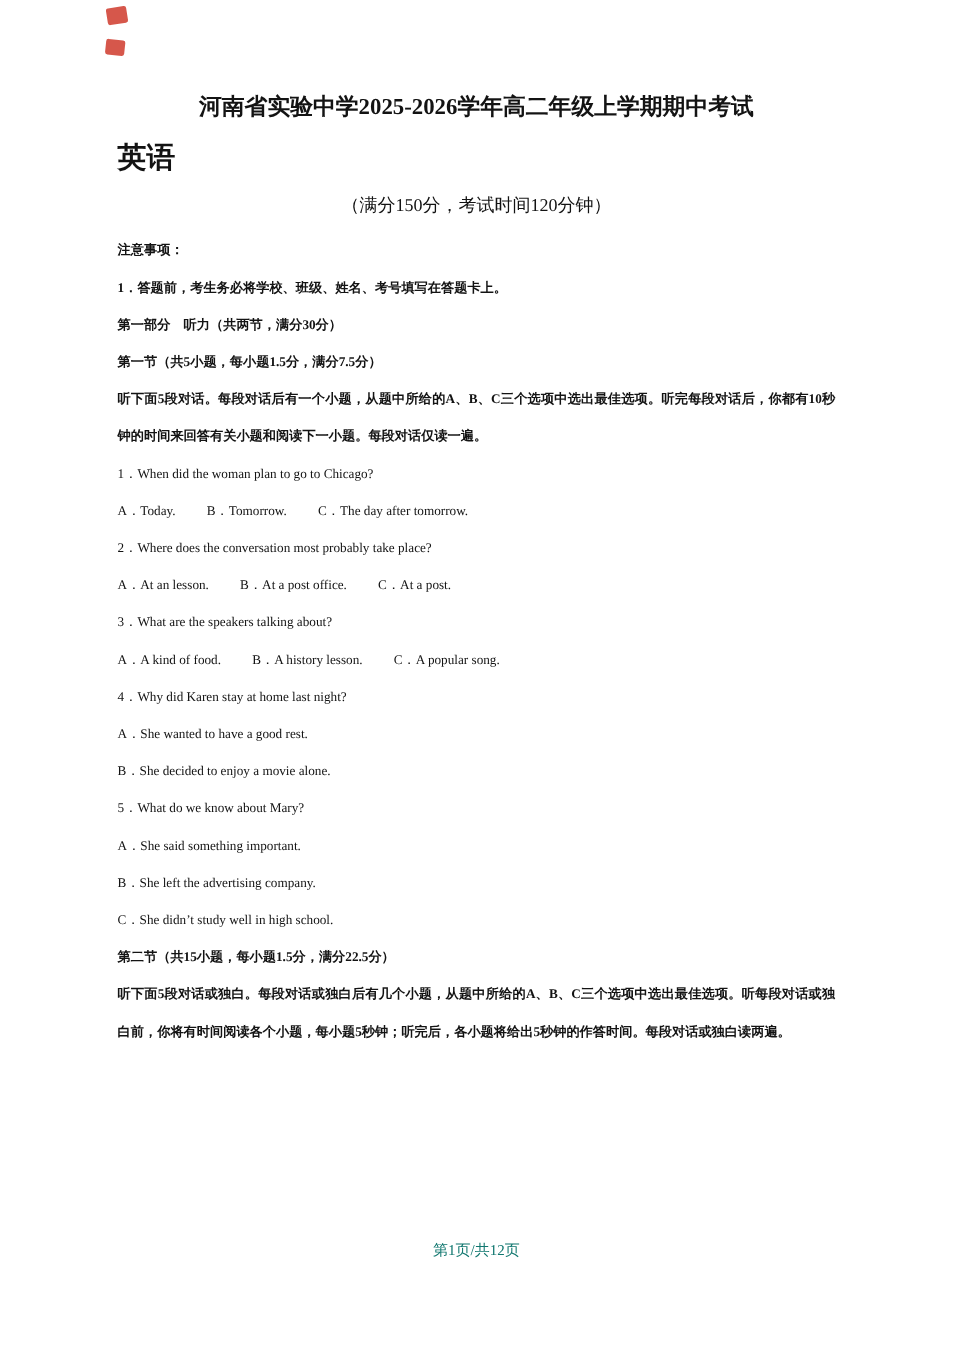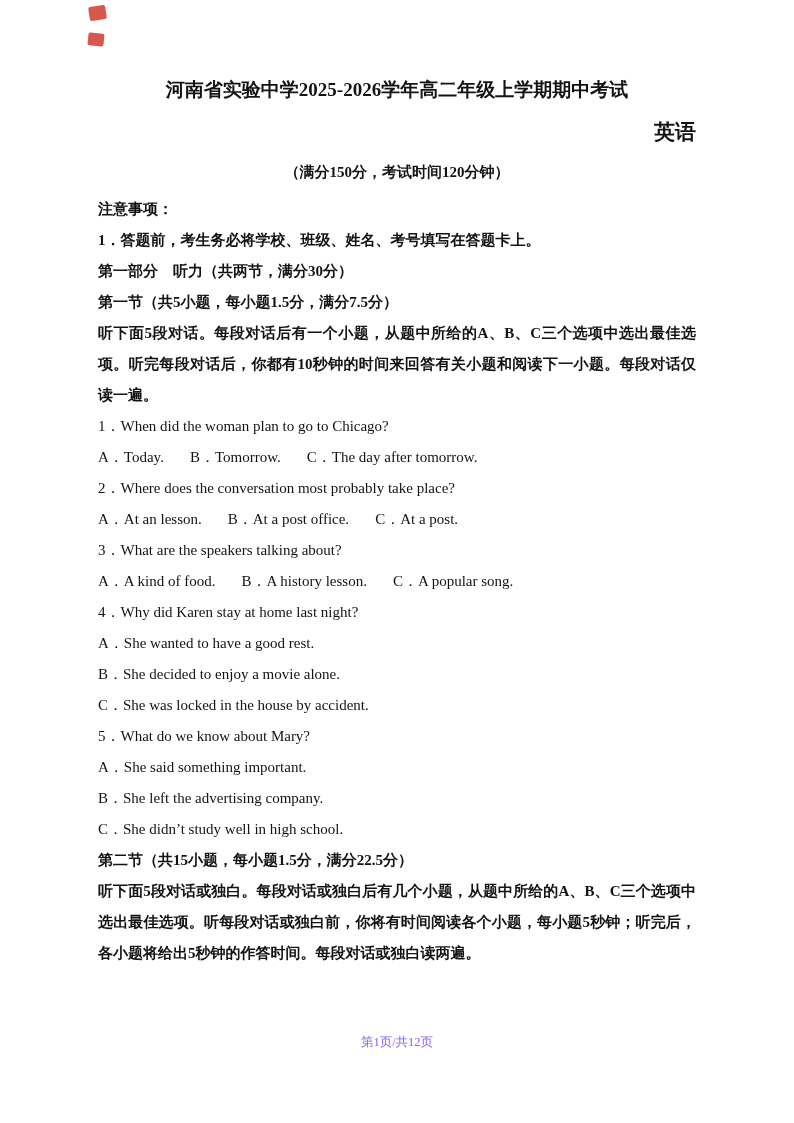--- a/index.html
+++ b/index.html
@@ -17,49 +17,49 @@
   .content { padding: 70px 66px 0 66px; }
   .title {
     margin: 0;
     text-align: center;
     font-size: 19px;
     font-weight: bold;
     line-height: 40px;
   }
   .subject {
     margin: 0;
-    text-align: right;
-    font-size: 21px;
+    text-align: left;
+    font-size: 24px;
     font-weight: bold;
     line-height: 44px;
   }
   .info {
     margin: 0 0 4px 0;
     text-align: center;
     font-size: 15px;
-    font-weight: bold;
+    font-weight: normal;
     line-height: 36px;
   }
   p.line {
     margin: 0;
-    font-size: 15px;
+    font-size: 11px;
     line-height: 31px;
   }
   .bold { font-weight: bold; }
   .just { text-align: justify; }
   .en { font-size: 15px; }
   .opt + .opt { margin-left: 26px; }
   .footer {
     position: absolute;
     left: 0;
     bottom: 72px;
     width: 100%;
     text-align: center;
     font-size: 12.5px;
-    color: #8b5cf6;
+    color: #0f766e;
   }
   .red-mark {
     position: absolute;
     background: #cf3a2b;
     border-radius: 2px;
     opacity: 0.85;
   }
   .mark1 { left: 57px; top: 6px;  width: 17px; height: 14px; transform: rotate(-9deg); }
   .mark2 { left: 56px; top: 33px; width: 16px; height: 13px; transform: rotate(6deg); }
 </style>
@@ -89,21 +89,20 @@
 
     <p class="line en">2．Where does the conversation most probably take place?</p>
     <p class="line en"><span class="opt">A．At an lesson.</span><span class="opt">B．At a post office.</span><span class="opt">C．At a post.</span></p>
 
     <p class="line en">3．What are the speakers talking about?</p>
     <p class="line en"><span class="opt">A．A kind of food.</span><span class="opt">B．A history lesson.</span><span class="opt">C．A popular song.</span></p>
 
     <p class="line en">4．Why did Karen stay at home last night?</p>
     <p class="line en">A．She wanted to have a good rest.</p>
     <p class="line en">B．She decided to enjoy a movie alone.</p>
-    <p class="line en">C．She was locked in the house by accident.</p>
 
     <p class="line en">5．What do we know about Mary?</p>
     <p class="line en">A．She said something important.</p>
     <p class="line en">B．She left the advertising company.</p>
     <p class="line en">C．She didn’t study well in high school.</p>
 
     <p class="line bold">第二节（共15小题，每小题1.5分，满分22.5分）</p>
     <p class="line bold just">听下面5段对话或独白。每段对话或独白后有几个小题，从题中所给的A、B、C三个选项中选出最佳选项。听每段对话或独白前，你将有时间阅读各个小题，每小题5秒钟；听完后，各小题将给出5秒钟的作答时间。每段对话或独白读两遍。</p>
 
   </div>

